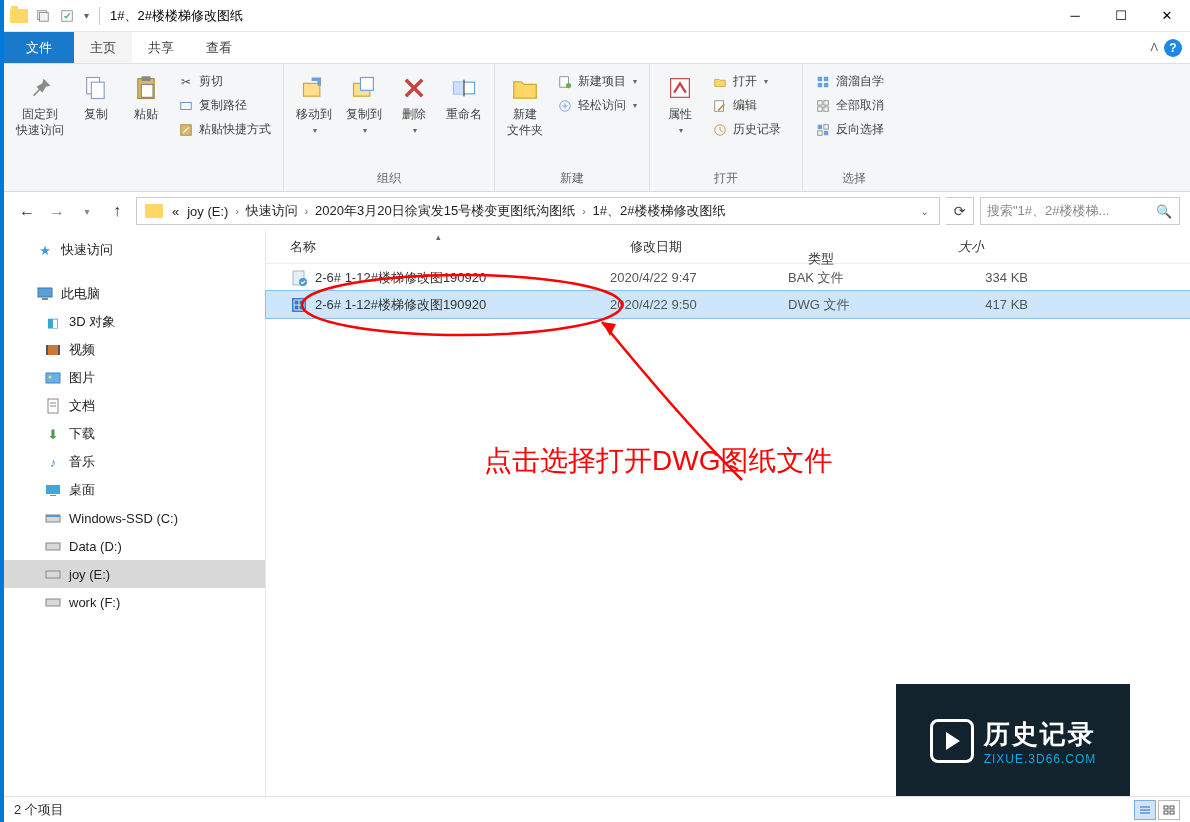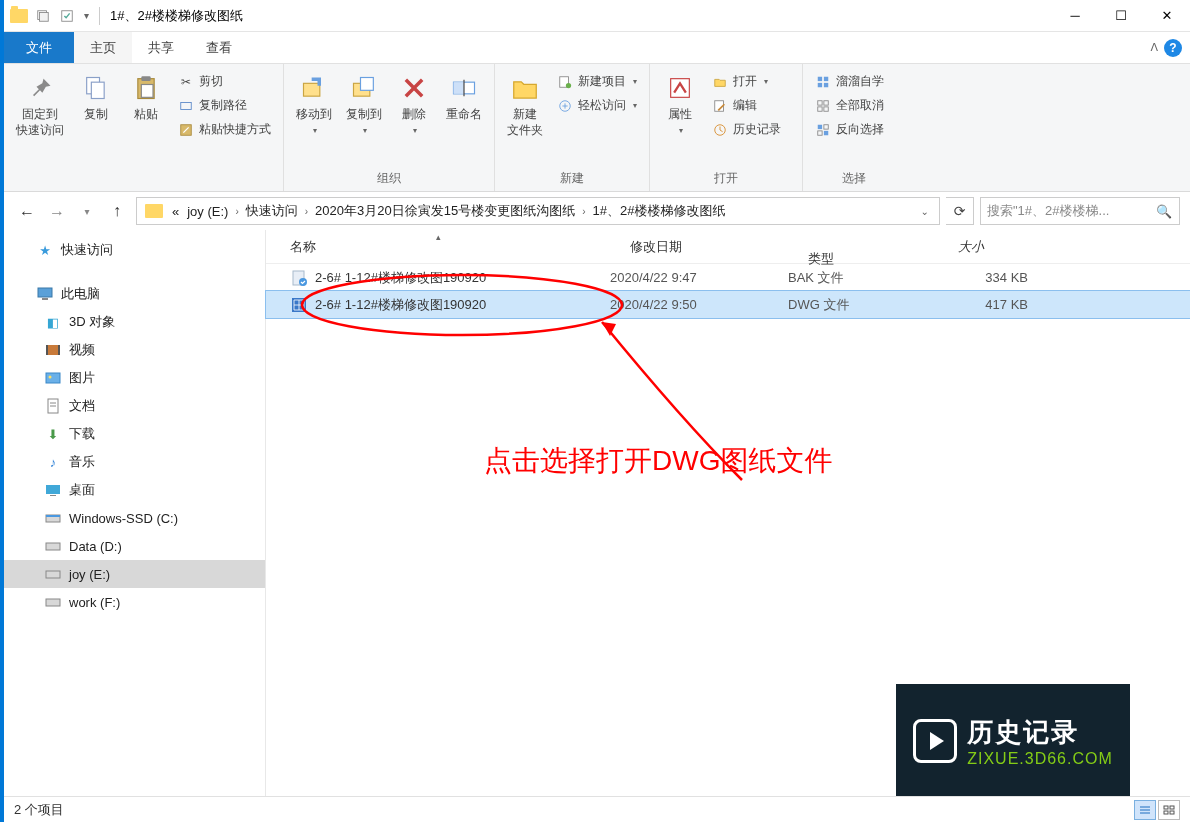--- a/index.html
+++ b/index.html
@@ -89,21 +89,21 @@
 .sb-views { margin-left: auto; display: flex; gap: 2px; }
 .sb-view { width: 22px; height: 20px; border: 1px solid #bbb; display: flex; align-items: center; justify-content: center; font-size: 11px; color: #555; }
 .sb-view.active { background: #d0e4fb; border-color: #7ab0e0; color: #1e6fc0; }
 
 
 .watermark { position: absolute; right: 60px; bottom: 24px; width: 234px; height: 114px; background: #12232e; color: #fff; display: flex; align-items: center; justify-content: center; gap: 10px; }
 .wm-play { width: 44px; height: 44px; border: 3px solid #fff; border-radius: 8px; display: flex; align-items: center; justify-content: center; }
 .wm-tri { width: 0; height: 0; border-left: 14px solid #fff; border-top: 9px solid transparent; border-bottom: 9px solid transparent; margin-left: 3px; }
 .wm-text { display: flex; flex-direction: column; }
 .wm-main { font-size: 26px; font-weight: bold; letter-spacing: 2px; }
-.wm-sub { font-size: 16px; letter-spacing: 1px; color: #84cc16; }
+.wm-sub { font-size: 12px; letter-spacing: 1px; color: #0ea5e9; }
 
 
 .svg { display:block; }
 </style>
 </head>
 <body>
 
 <div class="titlebar">
   <div class="tb-icons">
     <div class="tb-icon">

